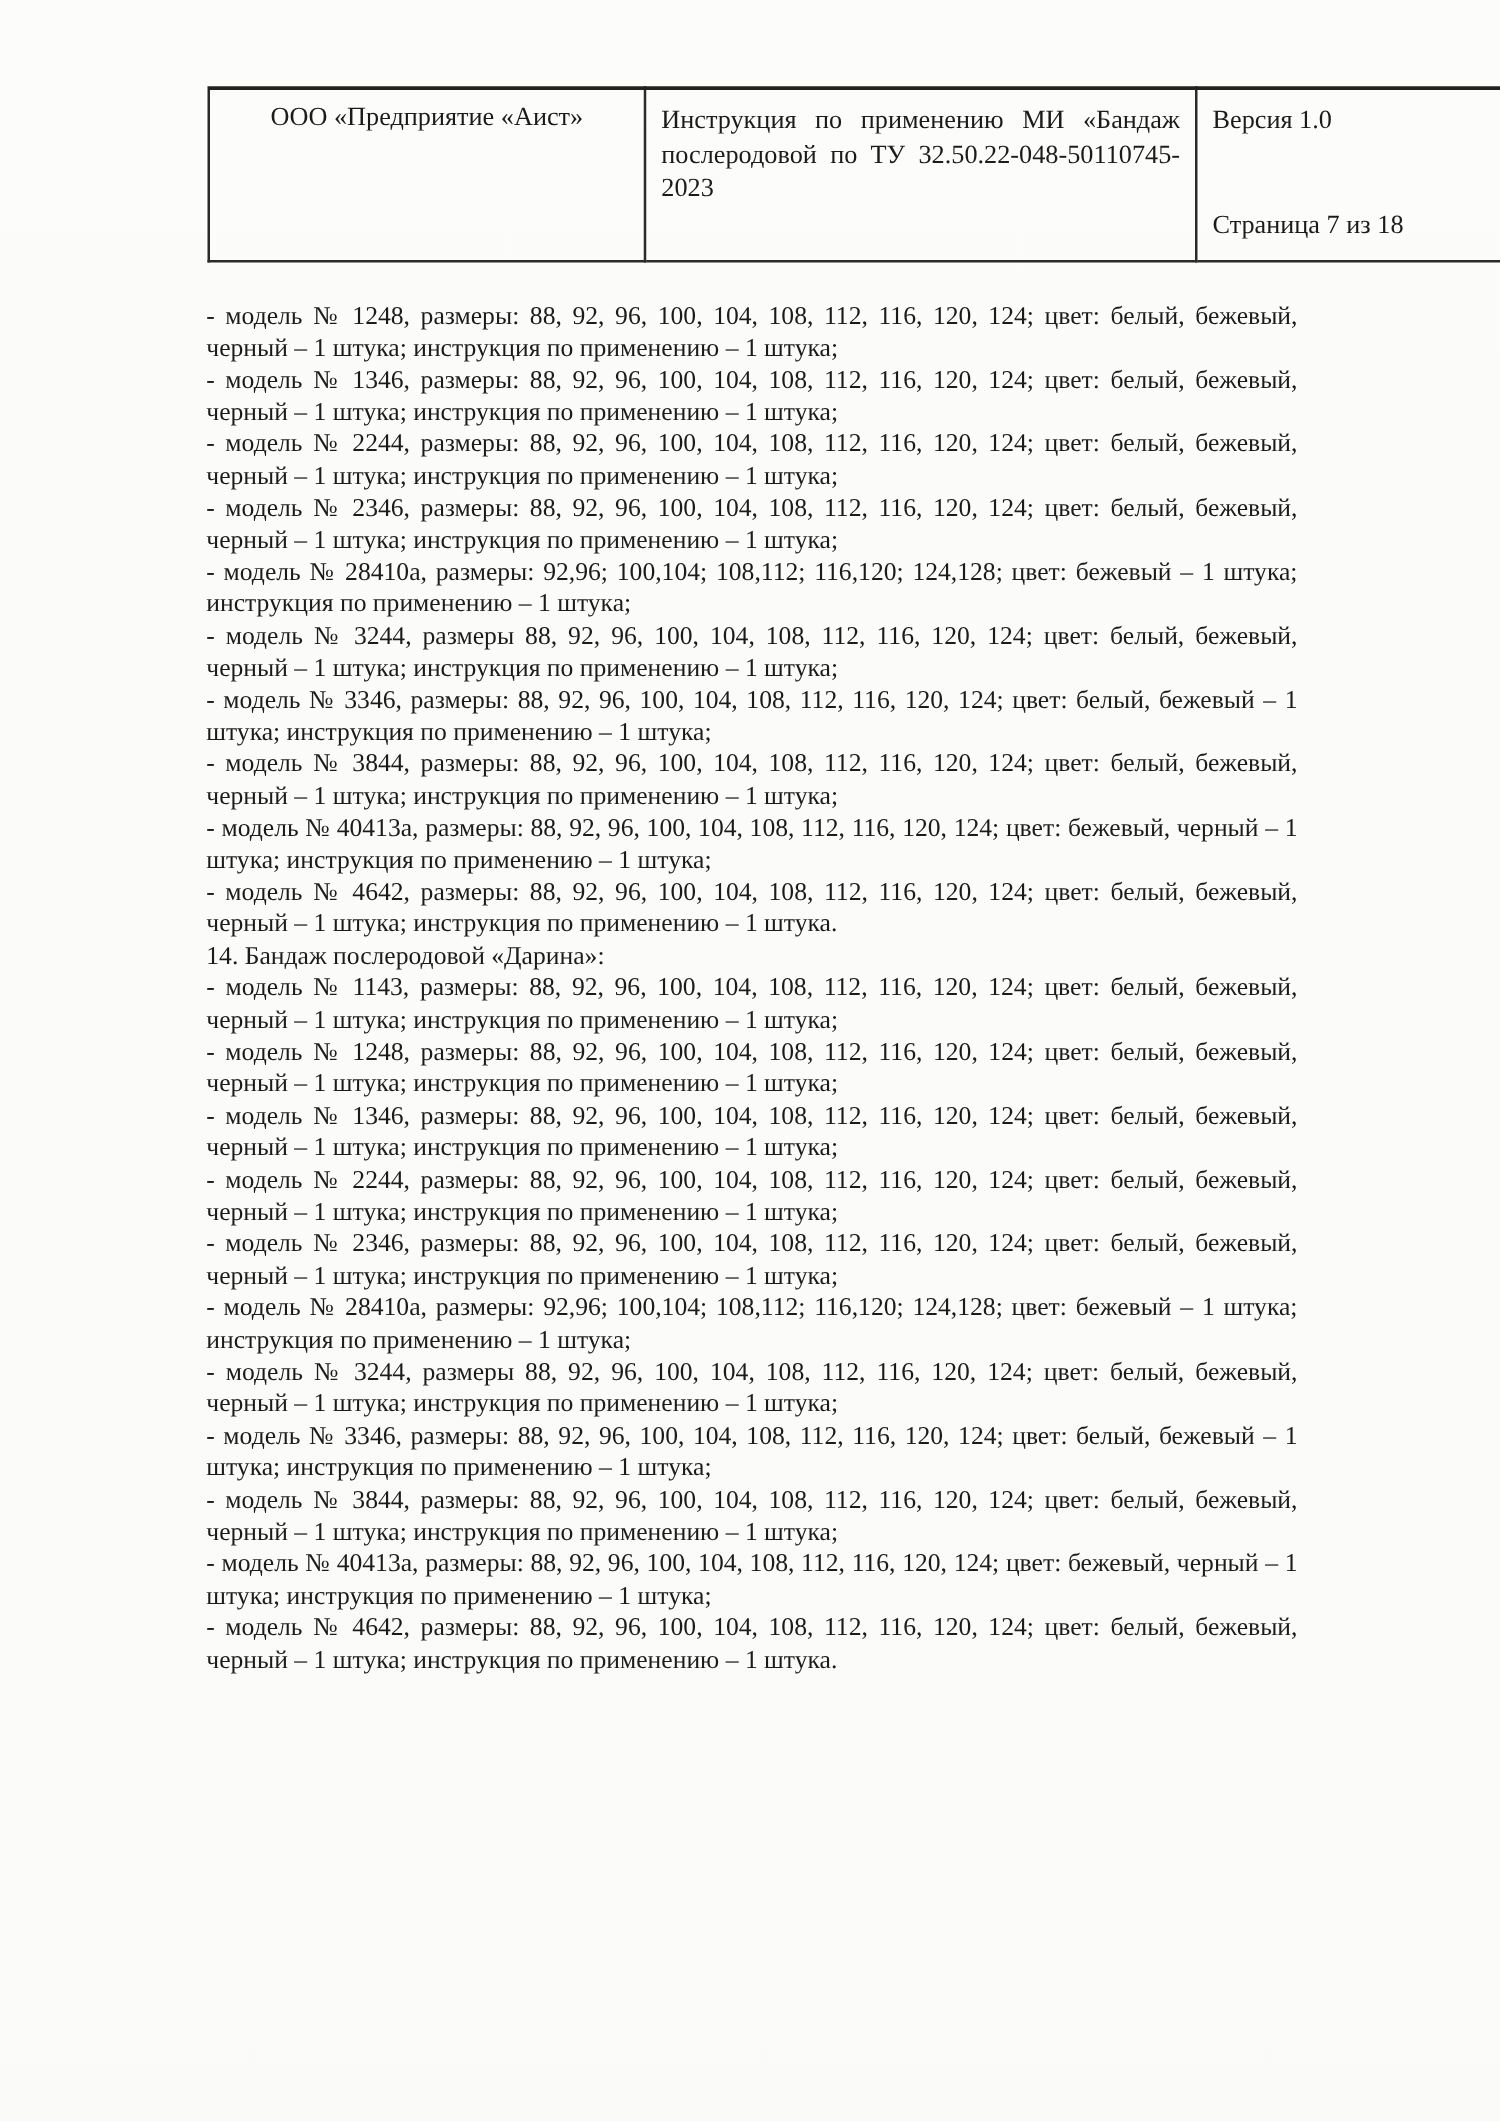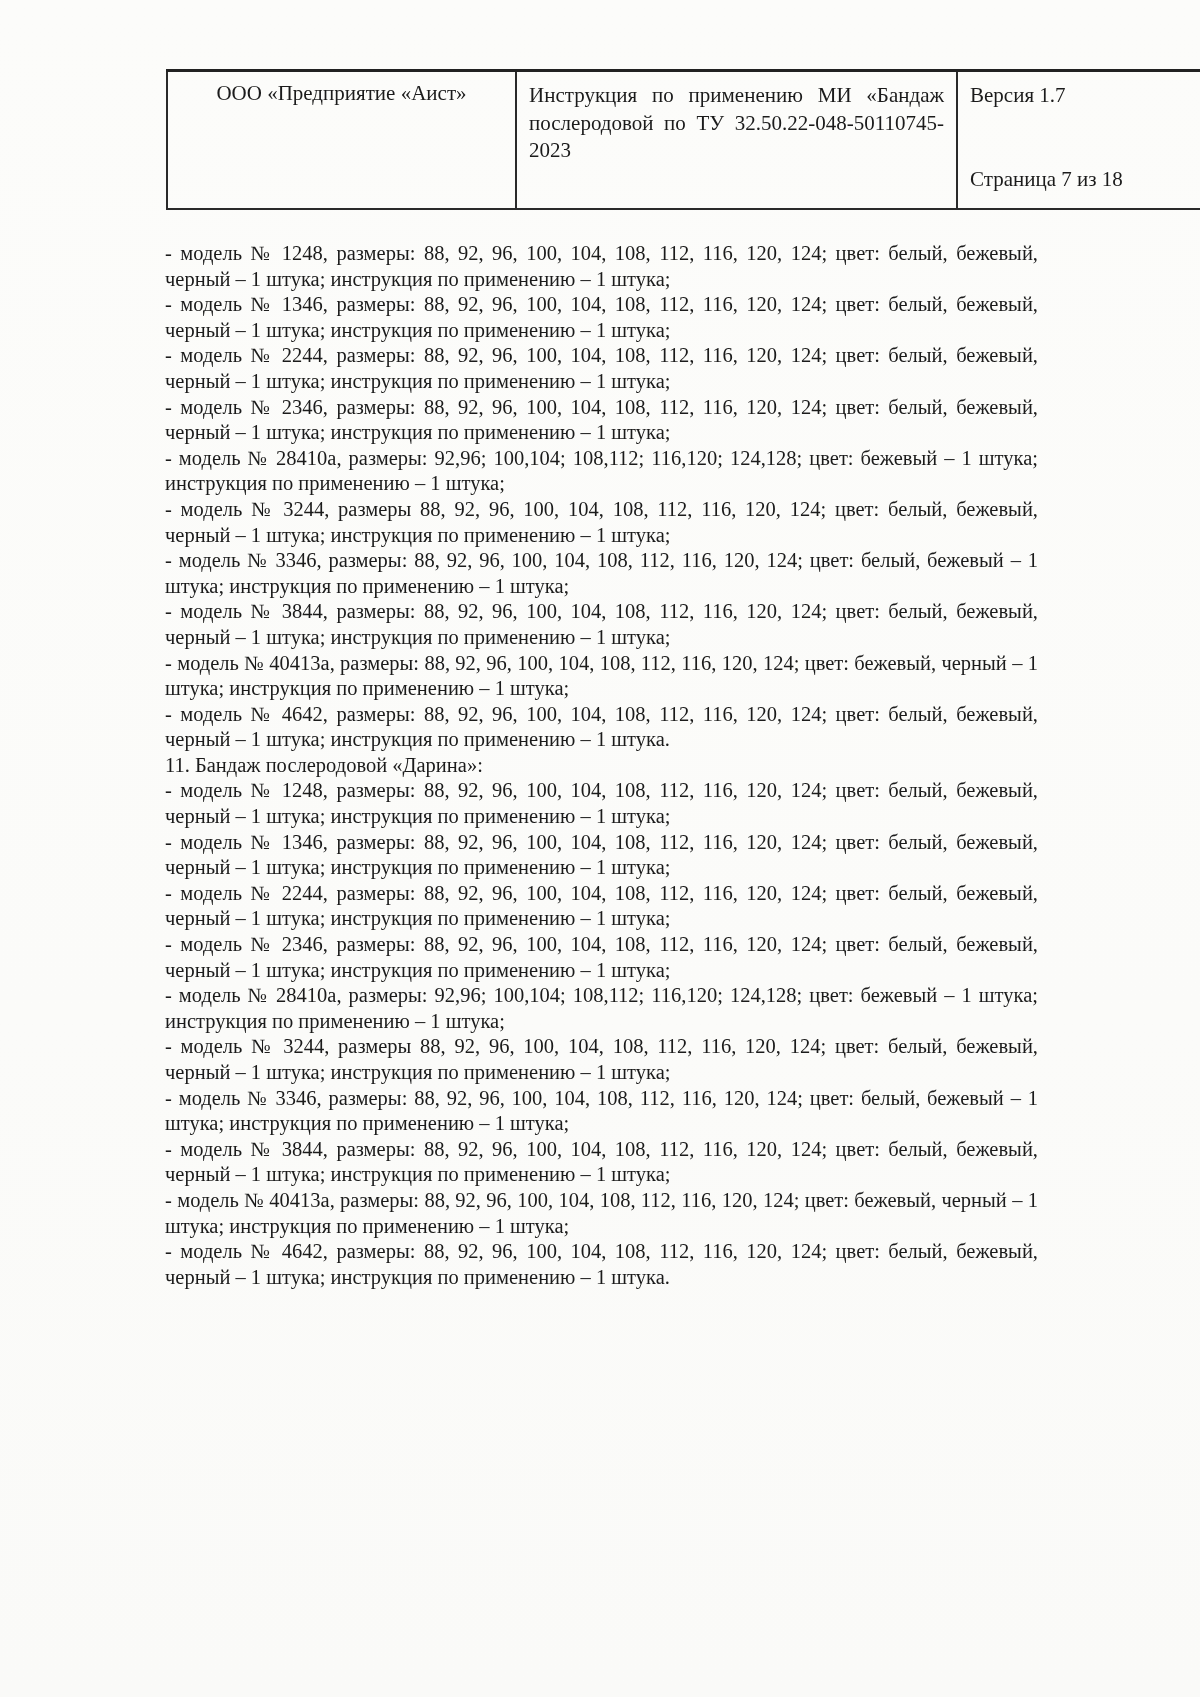--- a/index.html
+++ b/index.html
@@ -80,42 +80,43 @@
     <tbody>
         <tr>
       <td class="cell-company">
         <span>ООО «Предприятие «Аист»</span>
       </td>
       <td class="cell-title">
         <span>Инструкция по применению МИ «Бандаж послеродовой по ТУ 32.50.22-048-50110745-2023</span>
       </td>
       <td class="cell-version">
         <div class="version-stack">
-          <span>Версия 1.7</span>
+          <span>Версия 1.0</span>
           <span>Страница 7 из 18</span>
         </div>
       </td>
     </tr>
   </tbody>
     </table>
 
   <div class="body-text">
     <p class="entry">- модель № 1248, размеры: 88, 92, 96, 100, 104, 108, 112, 116, 120, 124; цвет: белый, бежевый, черный – 1 штука; инструкция по применению – 1 штука;</p>
     <p class="entry">- модель № 1346, размеры: 88, 92, 96, 100, 104, 108, 112, 116, 120, 124; цвет: белый, бежевый, черный – 1 штука; инструкция по применению – 1 штука;</p>
     <p class="entry">- модель № 2244, размеры: 88, 92, 96, 100, 104, 108, 112, 116, 120, 124; цвет: белый, бежевый, черный – 1 штука; инструкция по применению – 1 штука;</p>
     <p class="entry">- модель № 2346, размеры: 88, 92, 96, 100, 104, 108, 112, 116, 120, 124; цвет: белый, бежевый, черный – 1 штука; инструкция по применению – 1 штука;</p>
     <p class="entry">- модель № 28410а, размеры: 92,96; 100,104; 108,112; 116,120; 124,128; цвет: бежевый – 1 штука; инструкция по применению – 1 штука;</p>
     <p class="entry">- модель № 3244, размеры 88, 92, 96, 100, 104, 108, 112, 116, 120, 124; цвет: белый, бежевый, черный – 1 штука; инструкция по применению – 1 штука;</p>
     <p class="entry">- модель № 3346, размеры: 88, 92, 96, 100, 104, 108, 112, 116, 120, 124; цвет: белый, бежевый – 1 штука; инструкция по применению – 1 штука;</p>
     <p class="entry">- модель № 3844, размеры: 88, 92, 96, 100, 104, 108, 112, 116, 120, 124; цвет: белый, бежевый, черный – 1 штука; инструкция по применению – 1 штука;</p>
     <p class="entry">- модель № 40413а, размеры: 88, 92, 96, 100, 104, 108, 112, 116, 120, 124; цвет: бежевый, черный – 1 штука; инструкция по применению – 1 штука;</p>
     <p class="entry">- модель № 4642, размеры: 88, 92, 96, 100, 104, 108, 112, 116, 120, 124; цвет: белый, бежевый, черный – 1 штука; инструкция по применению – 1 штука.</p>
 
-    <p class="heading">11. Бандаж послеродовой «Дарина»:</p>
+    <p class="heading">14. Бандаж послеродовой «Дарина»:</p>
 
+    <p class="entry">- модель № 1143, размеры: 88, 92, 96, 100, 104, 108, 112, 116, 120, 124; цвет: белый, бежевый, черный – 1 штука; инструкция по применению – 1 штука;</p>
     <p class="entry">- модель № 1248, размеры: 88, 92, 96, 100, 104, 108, 112, 116, 120, 124; цвет: белый, бежевый, черный – 1 штука; инструкция по применению – 1 штука;</p>
     <p class="entry">- модель № 1346, размеры: 88, 92, 96, 100, 104, 108, 112, 116, 120, 124; цвет: белый, бежевый, черный – 1 штука; инструкция по применению – 1 штука;</p>
     <p class="entry">- модель № 2244, размеры: 88, 92, 96, 100, 104, 108, 112, 116, 120, 124; цвет: белый, бежевый, черный – 1 штука; инструкция по применению – 1 штука;</p>
     <p class="entry">- модель № 2346, размеры: 88, 92, 96, 100, 104, 108, 112, 116, 120, 124; цвет: белый, бежевый, черный – 1 штука; инструкция по применению – 1 штука;</p>
     <p class="entry">- модель № 28410а, размеры: 92,96; 100,104; 108,112; 116,120; 124,128; цвет: бежевый – 1 штука; инструкция по применению – 1 штука;</p>
     <p class="entry">- модель № 3244, размеры 88, 92, 96, 100, 104, 108, 112, 116, 120, 124; цвет: белый, бежевый, черный – 1 штука; инструкция по применению – 1 штука;</p>
     <p class="entry">- модель № 3346, размеры: 88, 92, 96, 100, 104, 108, 112, 116, 120, 124; цвет: белый, бежевый – 1 штука; инструкция по применению – 1 штука;</p>
     <p class="entry">- модель № 3844, размеры: 88, 92, 96, 100, 104, 108, 112, 116, 120, 124; цвет: белый, бежевый, черный – 1 штука; инструкция по применению – 1 штука;</p>
     <p class="entry">- модель № 40413а, размеры: 88, 92, 96, 100, 104, 108, 112, 116, 120, 124; цвет: бежевый, черный – 1 штука; инструкция по применению – 1 штука;</p>
     <p class="entry">- модель № 4642, размеры: 88, 92, 96, 100, 104, 108, 112, 116, 120, 124; цвет: белый, бежевый, черный – 1 штука; инструкция по применению – 1 штука.</p>

